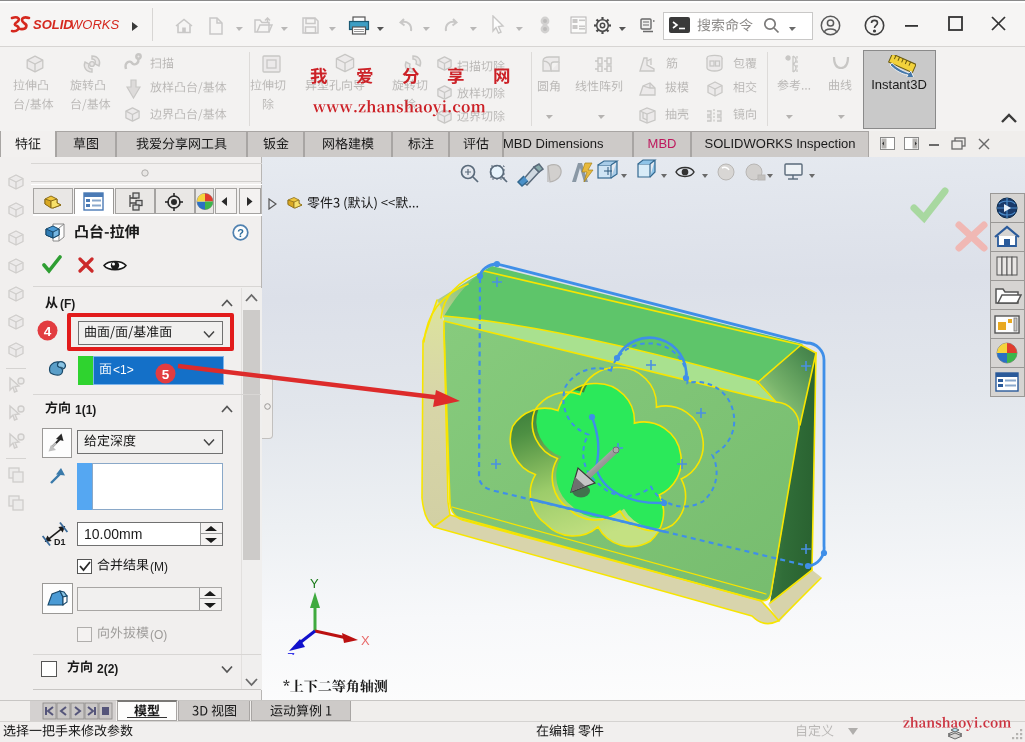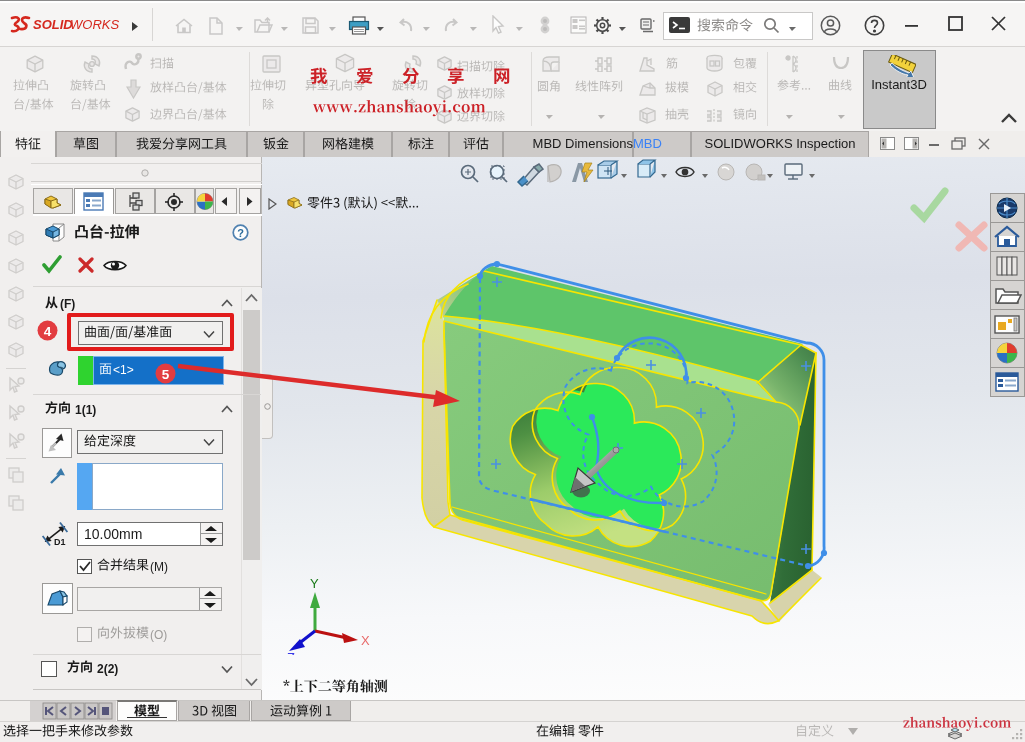--- a/index.html
+++ b/index.html
@@ -630,23 +630,23 @@
     </g>
   </svg>
 <div class="abs" style="left:449px;top:131px;width:54px;height:26px;background:#cdcac8;border:1px solid #a8a5a3;border-bottom:none;box-sizing:border-box"></div>
 <svg style="position:absolute;left:463.0px;top:137.0px;overflow:visible" width="28" height="16">
     <g fill="#1a1a1a" transform="translate(0,11.44) scale(0.013000,-0.013000)">
       <use href="#g80" x="0.0"></use>
       <use href="#g81" x="1000.0"></use>
     </g>
   </svg>
 <div class="abs" style="left:503px;top:131px;width:130px;height:26px;background:#cdcac8;border:1px solid #a8a5a3;border-bottom:none;box-sizing:border-box"></div>
-<div class="ltxt" style="left:503px;top:136px;width:130px;text-align:right;font-size:13px;color:#1a1a1a">MBD Dimensions</div>
+<div class="ltxt" style="left:503px;top:136px;width:130px;text-align:left;font-size:13px;color:#1a1a1a">MBD Dimensions</div>
 <div class="abs" style="left:633px;top:131px;width:58px;height:26px;background:#cdcac8;border:1px solid #a8a5a3;border-bottom:none;box-sizing:border-box"></div>
-<div class="ltxt" style="left:633px;top:136px;width:58px;text-align:left;font-size:13px;color:#3b82f6">MBD</div>
+<div class="ltxt" style="left:633px;top:136px;width:58px;text-align:center;font-size:13px;color:#be185d">MBD</div>
 <div class="abs" style="left:691px;top:131px;width:178px;height:26px;background:#cdcac8;border:1px solid #a8a5a3;border-bottom:none;box-sizing:border-box"></div>
 <div class="ltxt" style="left:691px;top:136px;width:178px;text-align:center;font-size:13px;color:#1a1a1a">SOLIDWORKS Inspection</div>
 <svg style="position:absolute;left:880px;top:137px" width="15" height="13">
     <rect x="0.5" y="0.5" width="14" height="12" fill="#fff" stroke="#8a8a8a"></rect>
     <rect x="1.5" y="1.5" width="5" height="10" fill="#b5b3b1"></rect>
     <polygon points="4,4.5 4,8.5 2.2,6.5" fill="#333"></polygon>
   </svg>
 <svg style="position:absolute;left:904px;top:137px" width="15" height="13">
     <rect x="0.5" y="0.5" width="14" height="12" fill="#fff" stroke="#8a8a8a"></rect>
     <rect x="8.5" y="1.5" width="5" height="10" fill="#b5b3b1"></rect>

